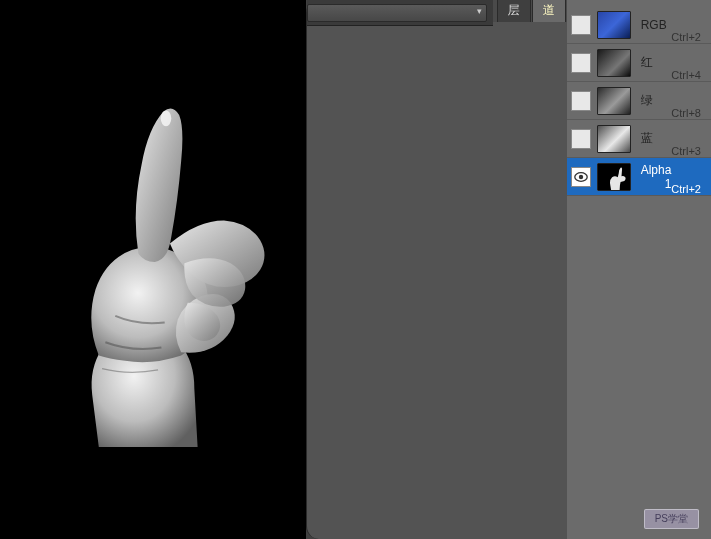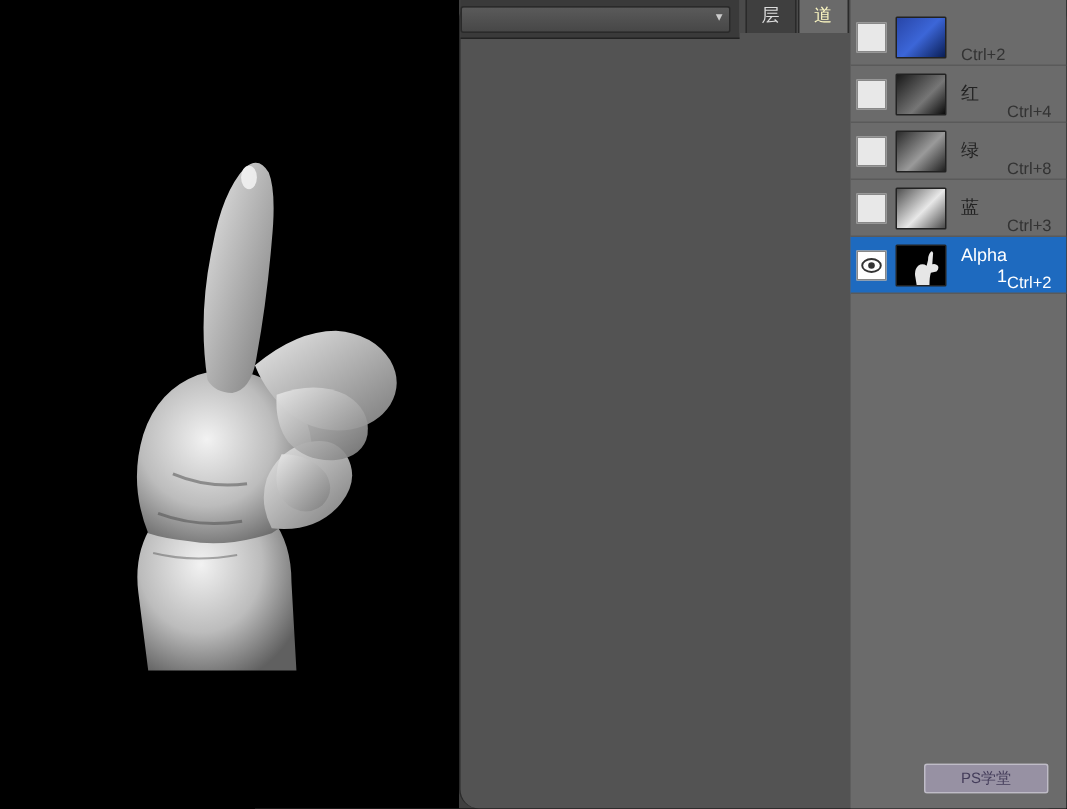--- a/index.html
+++ b/index.html
@@ -21,21 +21,21 @@
     .vis-toggle { width: 20px; height: 20px; background: #fff; border: 1px solid #888; margin-right: 6px; display: flex; align-items: center; justify-content: center; }
     .vis-toggle.blank { background: #e8e8e8; }
     .eye-icon { width: 14px; height: 10px; }
     .thumb { width: 34px; height: 28px; border: 1px solid #222; margin-right: 10px; background: #fff; overflow: hidden; position: relative; border-radius: 1px; }
     .thumb-inner { width: 100%; height: 100%; }
     .channel-name { flex: 1; color: #222; font-size: 12px; }
     .channel-row.selected .channel-name { color: #fff; text-align: right; }
     .channel-shortcut { color: #333; font-size: 11px; margin-top: 24px; }
     .channel-row.selected .channel-shortcut { color: #fff; }
     .watermark { position: absolute; bottom: 10px; right: 12px; display: flex; gap: 4px; }
-    .wm-badge { font-size: 10px; padding: 2px 24px; border-radius: 2px; background: rgba(180,170,200,0.6); color: #443d5a; border: 1px solid rgba(255,255,255,0.4); white-space: nowrap; margin-left: 32px; }
+    .wm-badge { font-size: 10px; padding: 2px 10px; border-radius: 2px; background: rgba(180,170,200,0.6); color: #443d5a; border: 1px solid rgba(255,255,255,0.4); white-space: nowrap; margin-left: 32px; }
   </style>
 </head>
 <body>
 
 <div class="workspace">
   <div class="canvas-area">
     <div class="canvas-image">
       <svg class="hand-svg" viewBox="0 0 464 539" xmlns="http://www.w3.org/2000/svg">
         <defs>
           <radialGradient id="skin" cx="40%" cy="40%" r="70%">
@@ -81,20 +81,21 @@
       <div class="tab">图层</div>
       <div class="tab active">通道</div>
     </div>
     <div class="channels-list">
 
       <div class="channel-row">
         <div class="vis-toggle blank"></div>
         <div class="thumb">
           <div class="thumb-inner" style="background:linear-gradient(135deg,#2846a8 0%,#3c66d8 50%,#0a1e55 100%);"></div>
         </div>
+        <div class="channel-name">RGB</div>
         <div class="channel-shortcut">Ctrl+2</div>
       </div>
 
       <div class="channel-row">
         <div class="vis-toggle blank"></div>
         <div class="thumb">
           <div class="thumb-inner" style="background:linear-gradient(135deg,#1a1a1a,#767676 60%,#0b0b0b);"></div>
         </div>
         <div class="channel-name">红</div>
         <div class="channel-shortcut">Ctrl+4</div>

